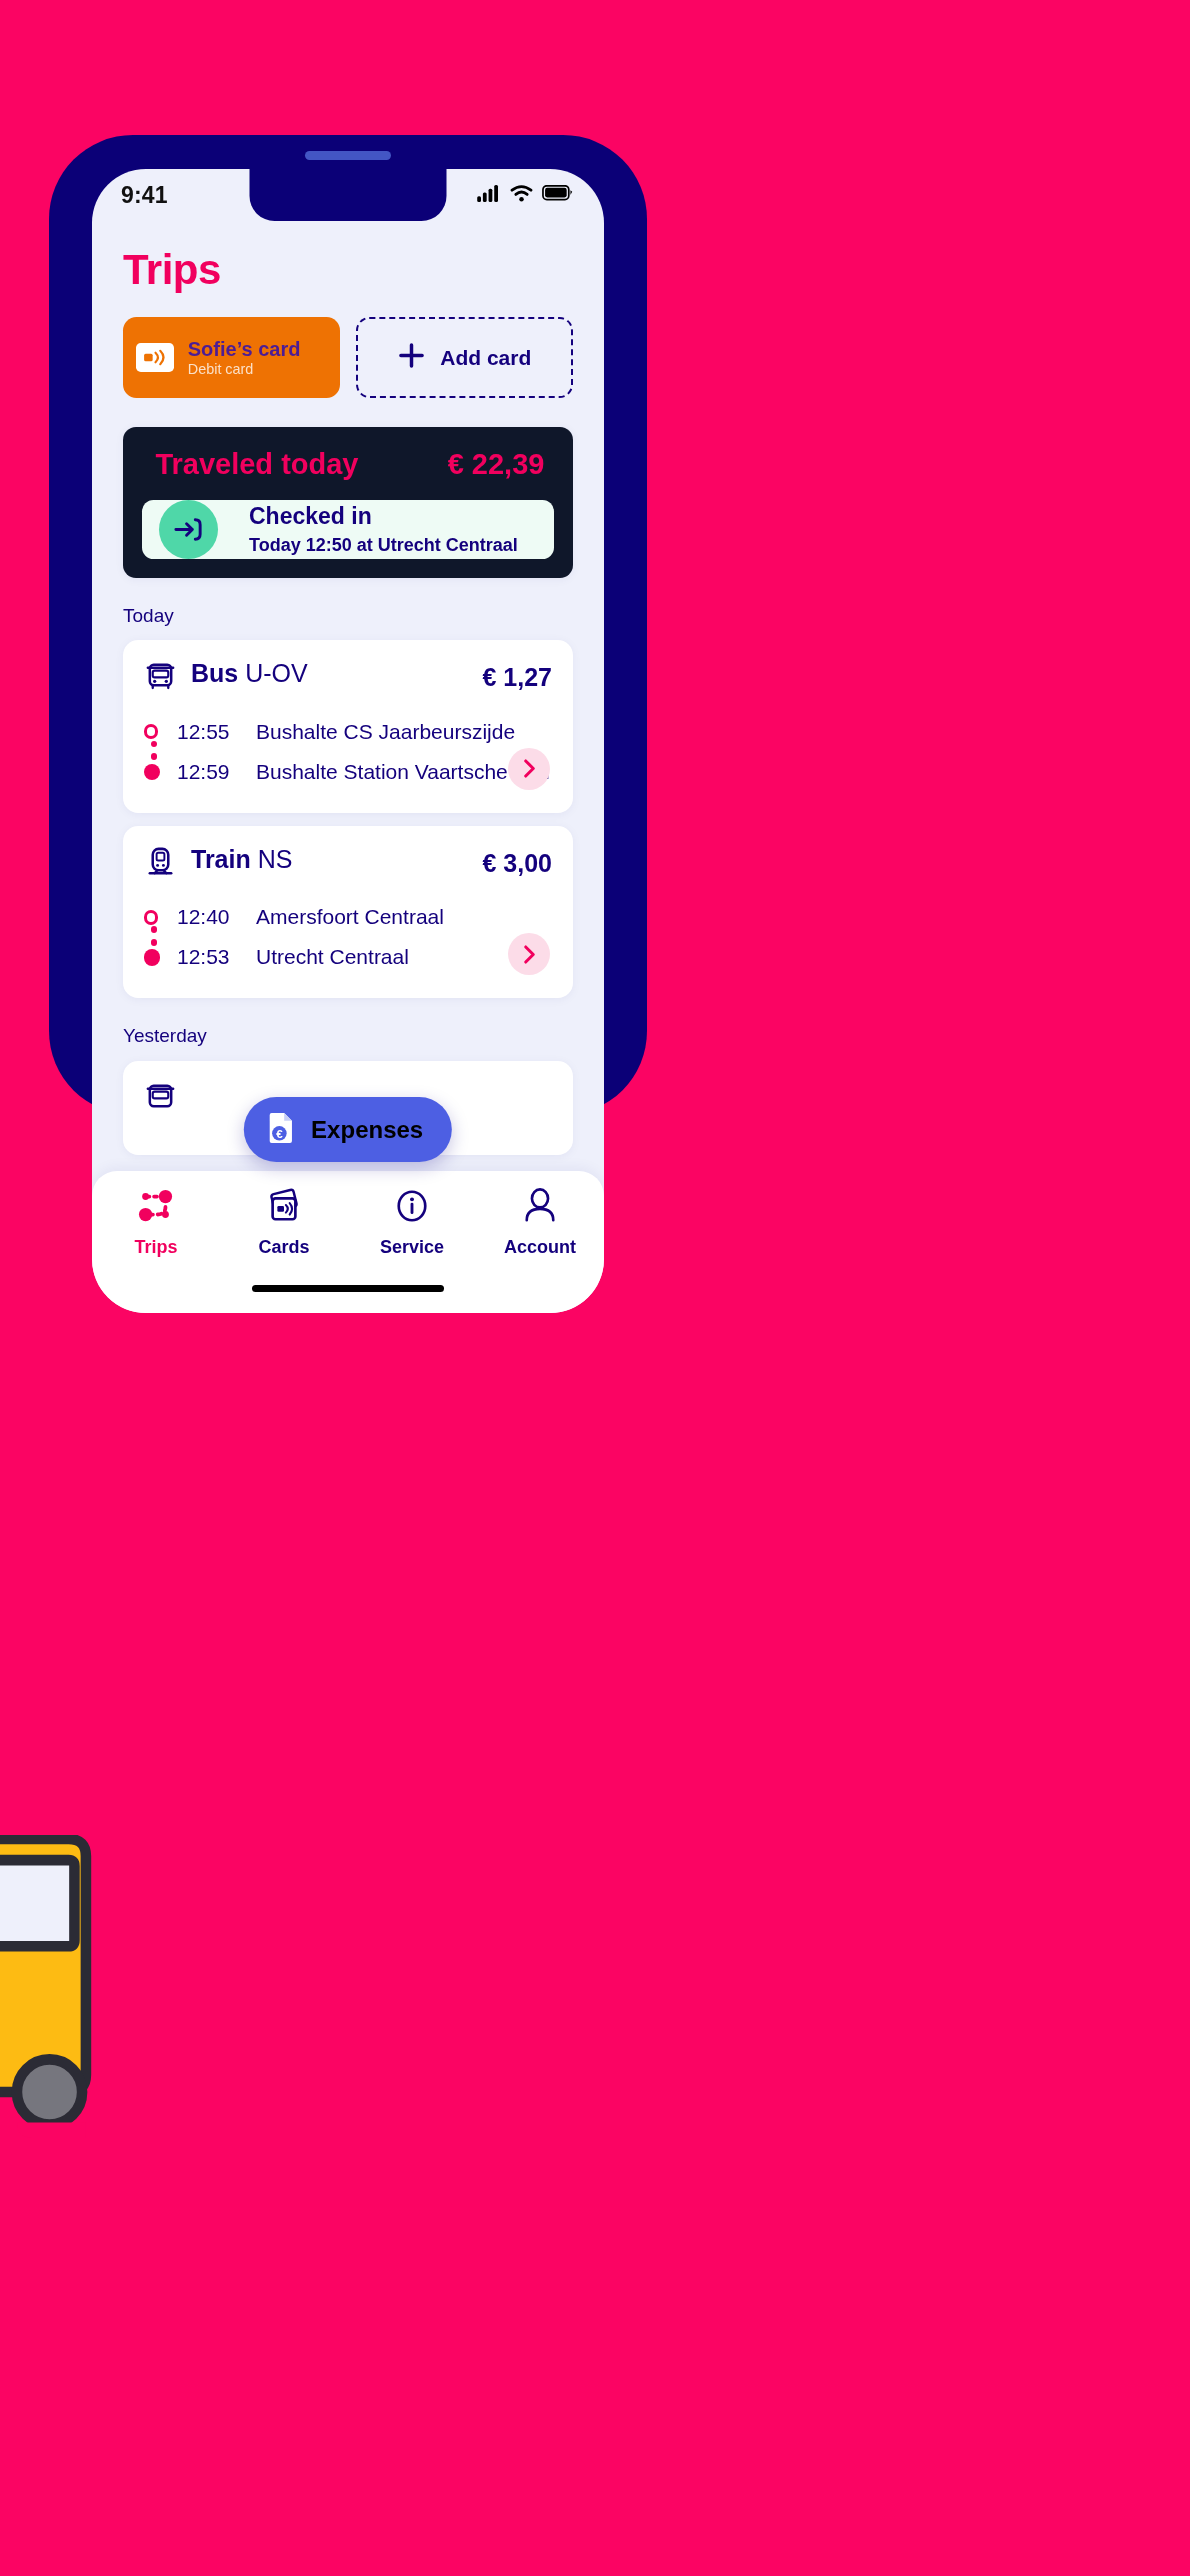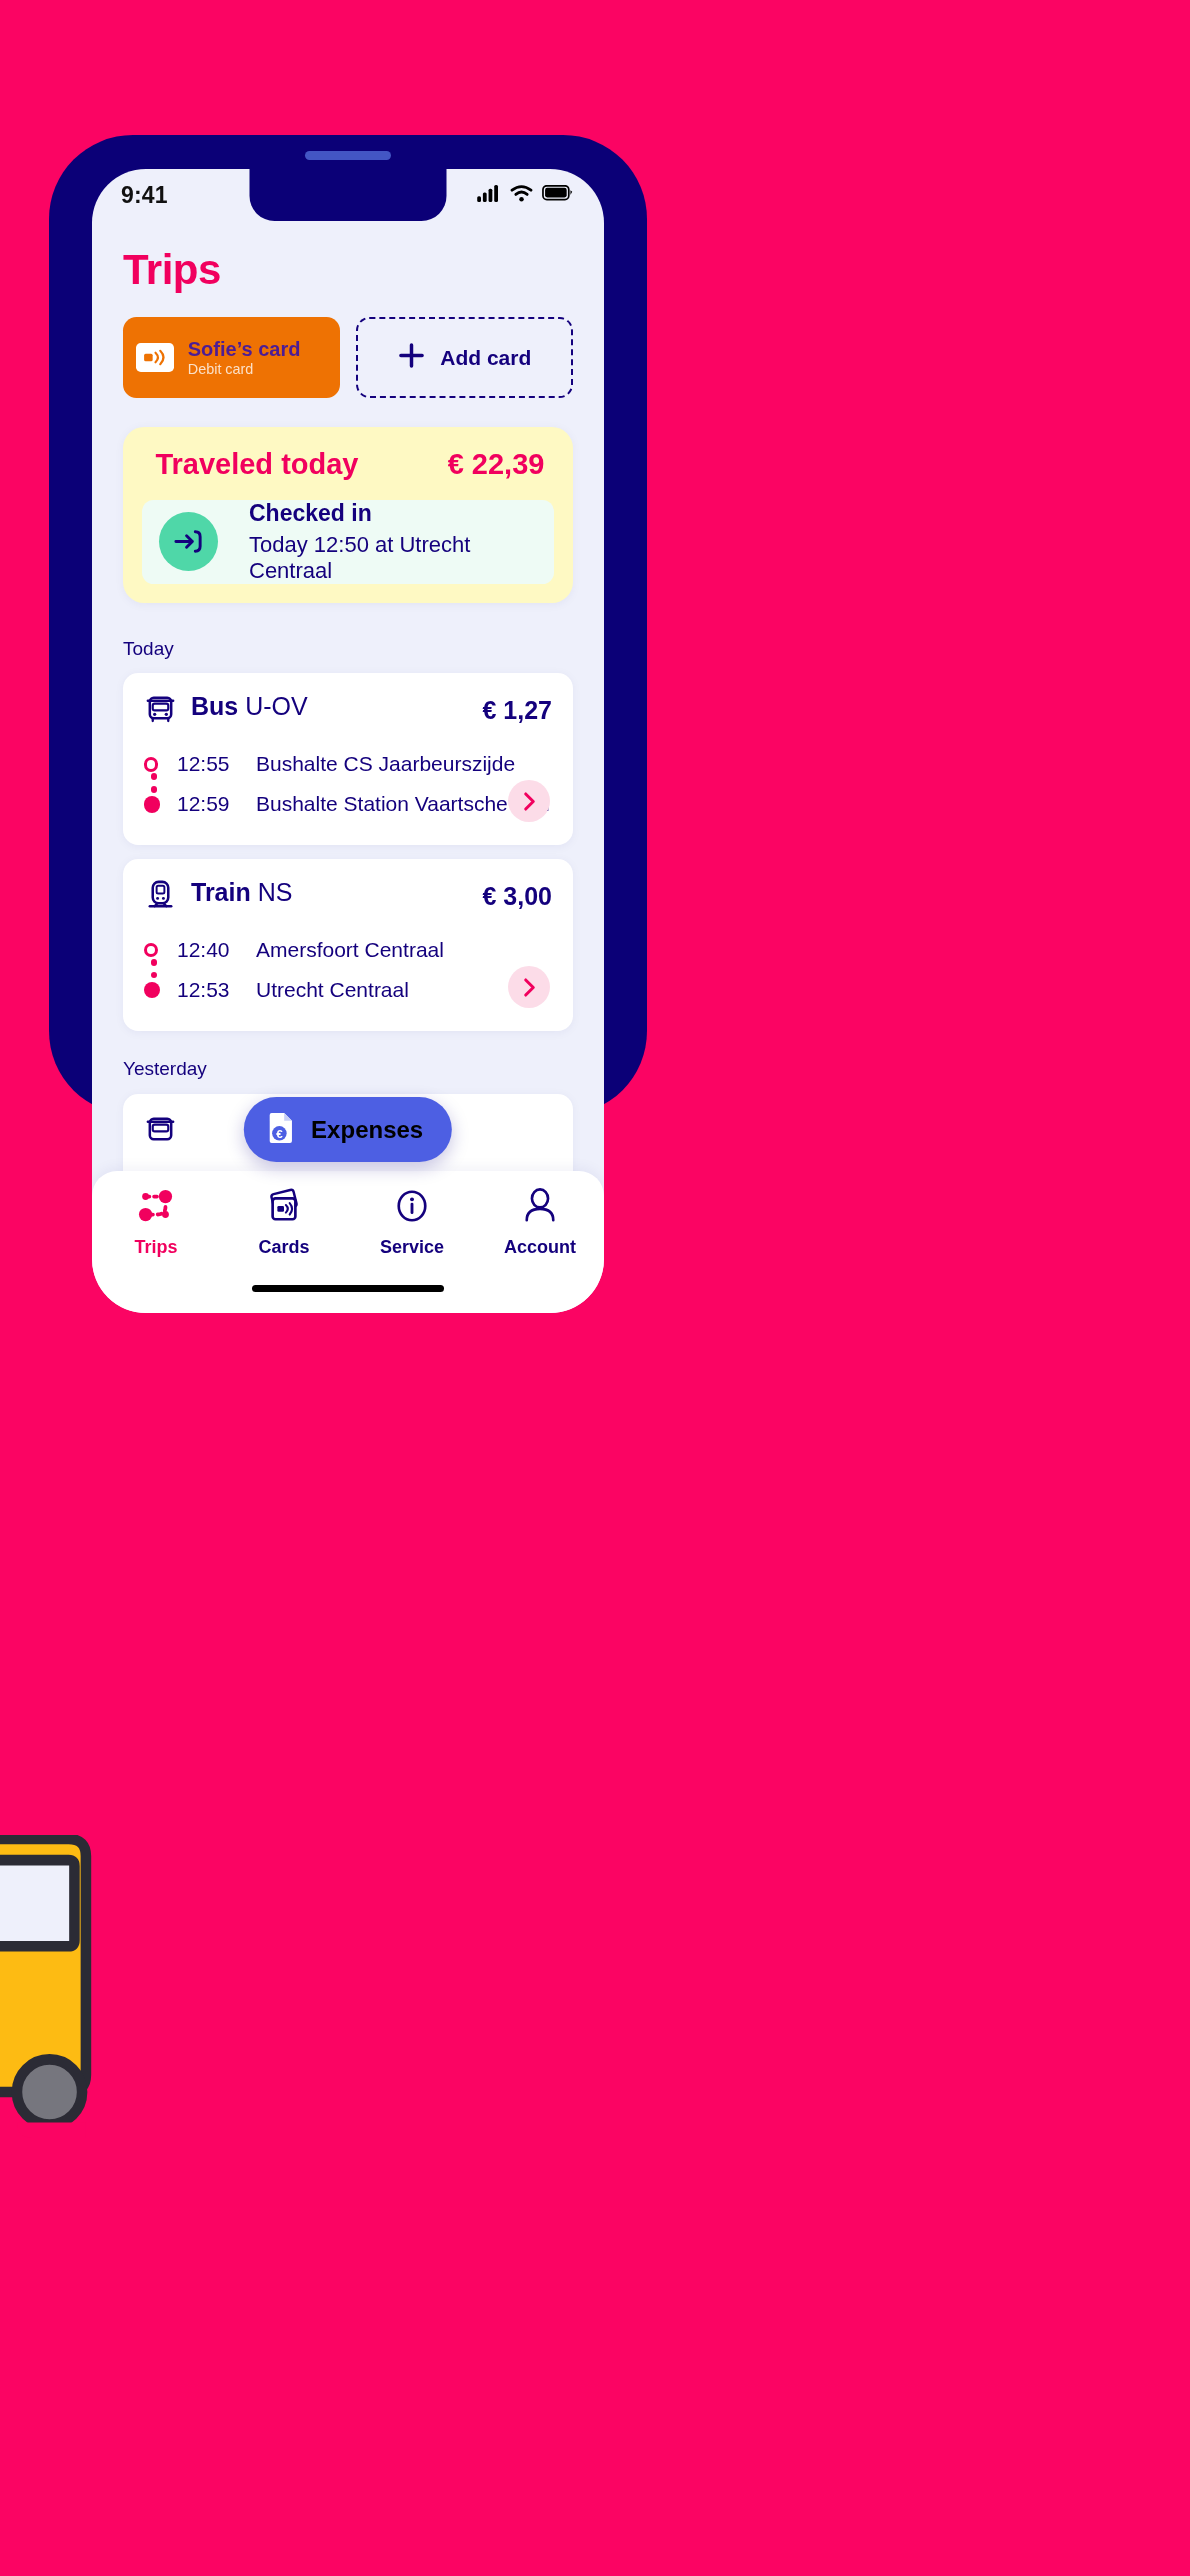--- a/index.html
+++ b/index.html
@@ -95,23 +95,23 @@
   .add-card {
     flex:1; height:81px;
     border:2.4px dashed #14017D;
     border-radius:13.4px;
     display:flex; align-items:center; justify-content:center; gap:15.3px;
   }
   .add-card-label { font-size:21px; font-weight:600; color:#14017D; }
 
   
   .traveled-card {
-    margin:29px 31px 8px 31px;
-    background:#fef9c3;
-    border-radius:21px;
+    margin:29px 31px 0 31px;
+    background:#0f172a;
+    border-radius:13px;
     padding:21px 19px 19px 19px;
     box-shadow:0 1.9px 9.6px rgba(20,1,125,0.05);
   }
   .traveled-head {
     display:flex; align-items:center; justify-content:space-between;
     padding:0 9.6px 0 13.4px;
   }
   .traveled-title { font-size:29px; font-weight:700; color:#F1005E; }
   .traveled-amount { font-size:29px; font-weight:700; color:#F1005E; }
 
@@ -122,21 +122,21 @@
     padding:0 17px;
     display:flex; align-items:center; gap:31px;
   }
   .check-circle {
     width:59px; height:59px; border-radius:50%;
     background:#4FD7A8;
     display:flex; align-items:center; justify-content:center; flex:0 0 auto;
   }
   .check-texts { display:flex; flex-direction:column; gap:4.8px; }
   .check-title { font-size:23px; font-weight:700; color:#14017D; }
-  .check-sub { font-size:22px; color:#14017D; font-weight:400; }
+  .check-sub { font-size:18px; color:#14017D; font-weight:700; }
 
   
   .day-label {
     font-size:19px; color:#14017D;
     padding:27px 0 0 31px;
   }
 
   
   .trip-card {
     margin:13.4px 31px 0 31px;

